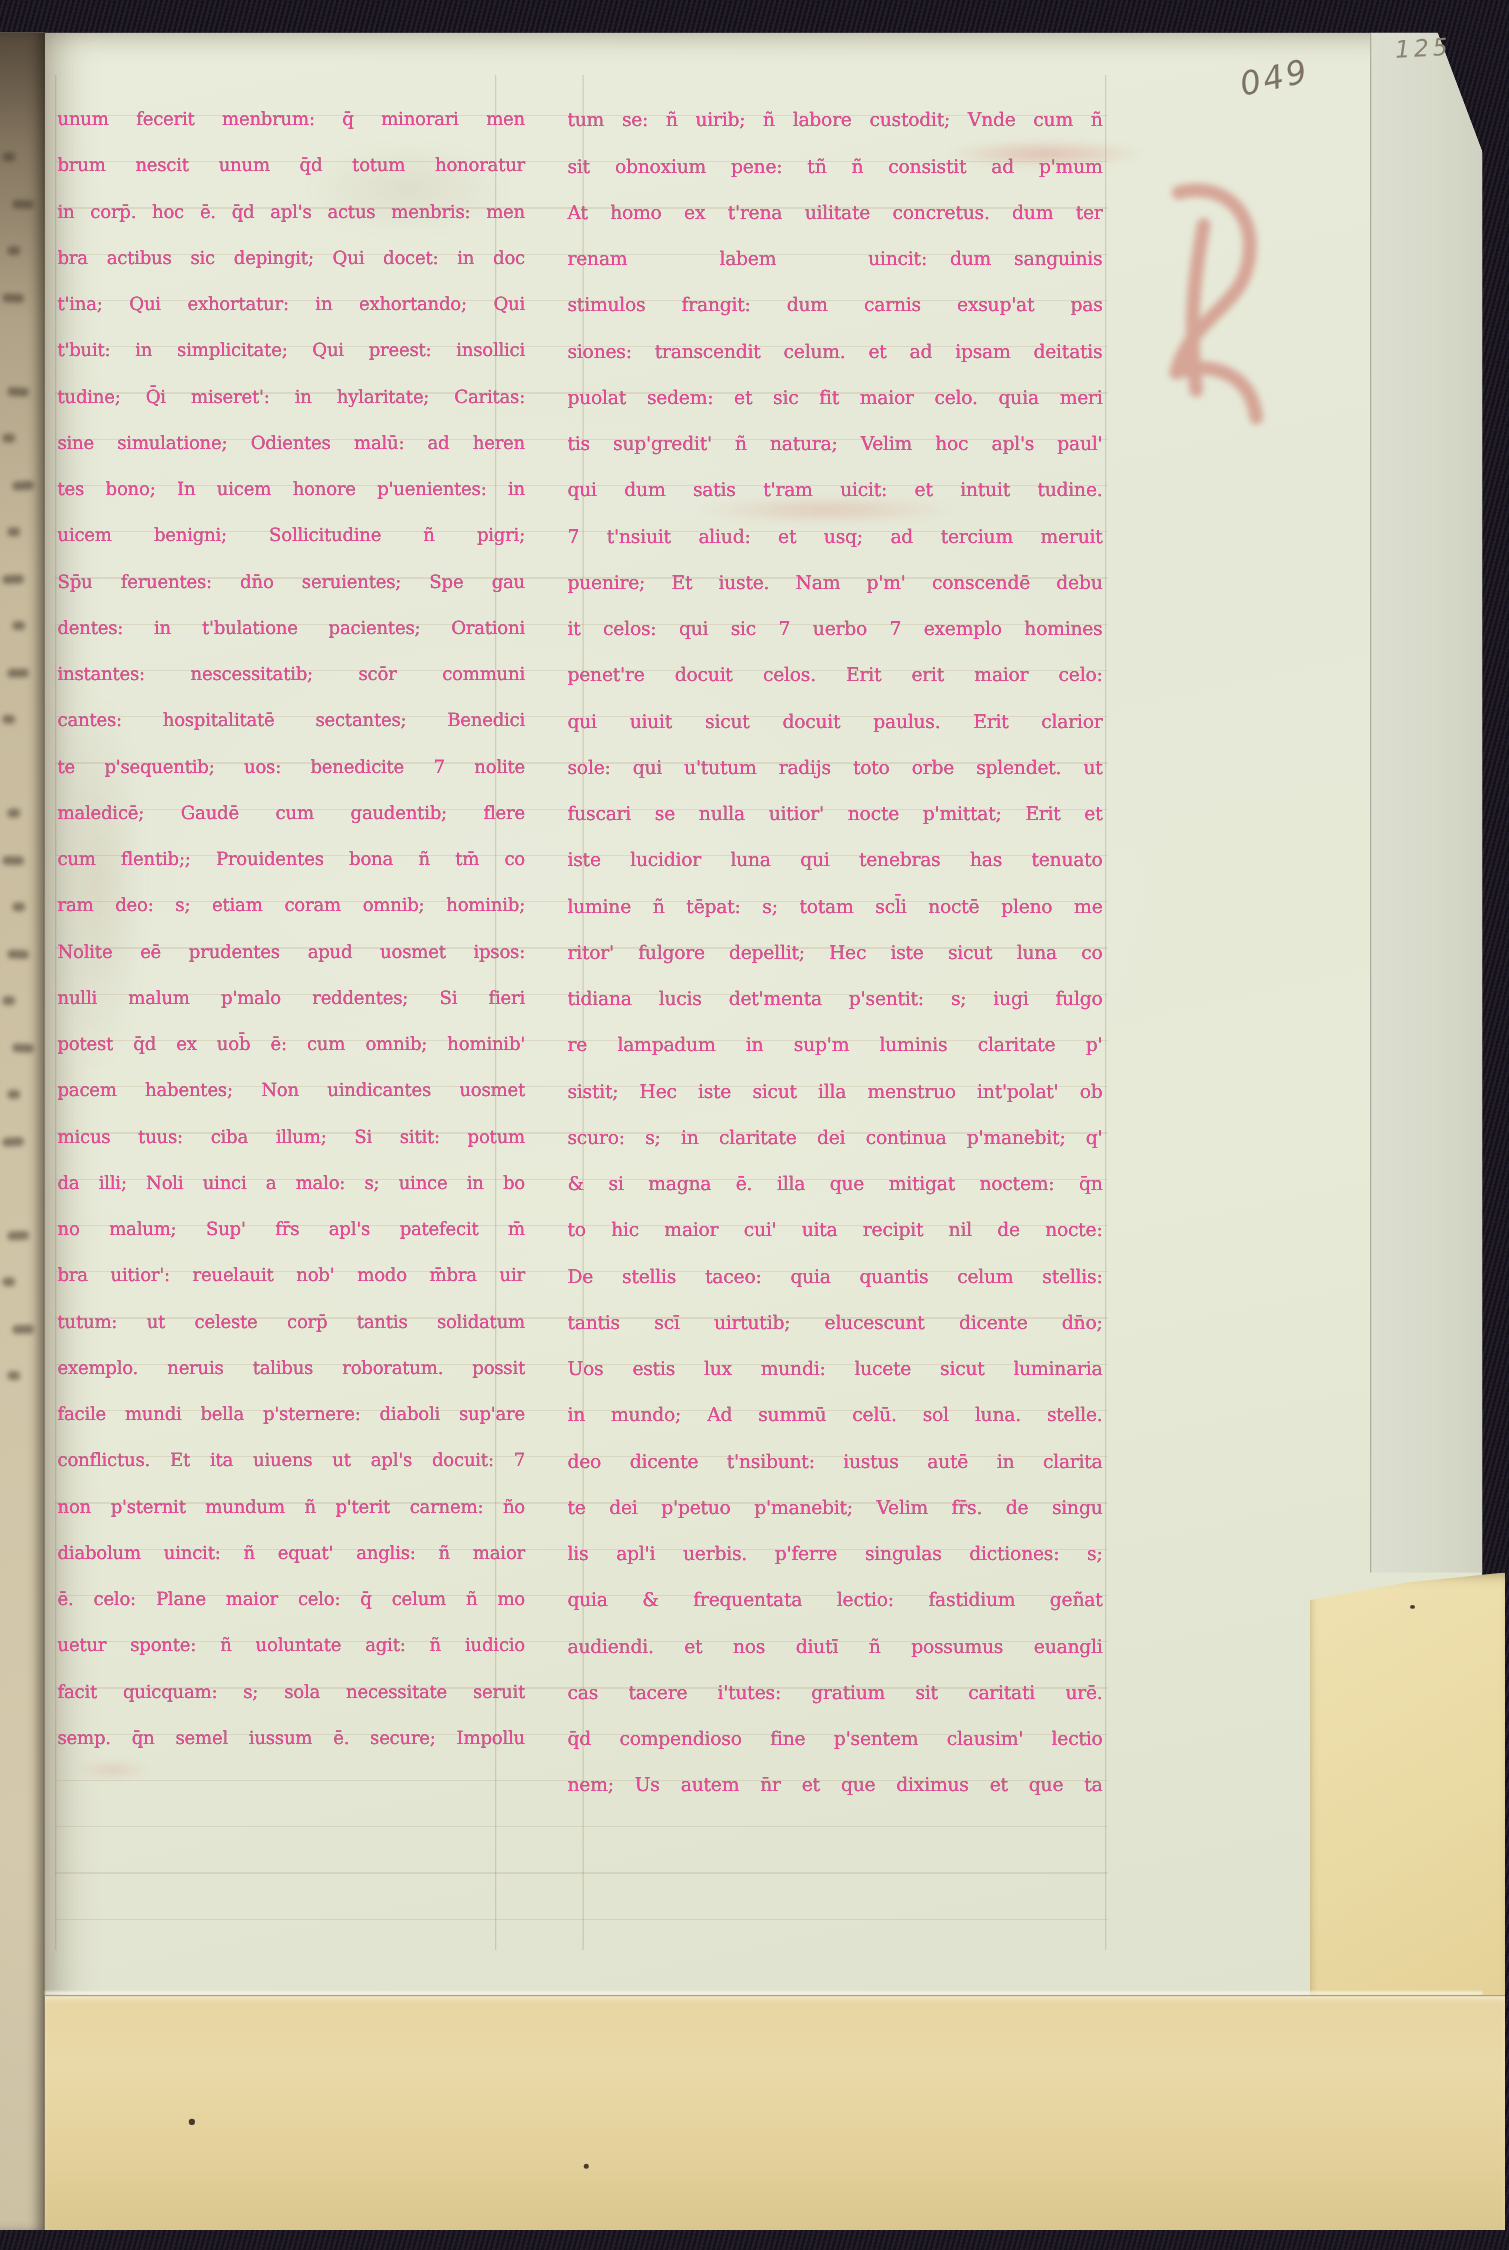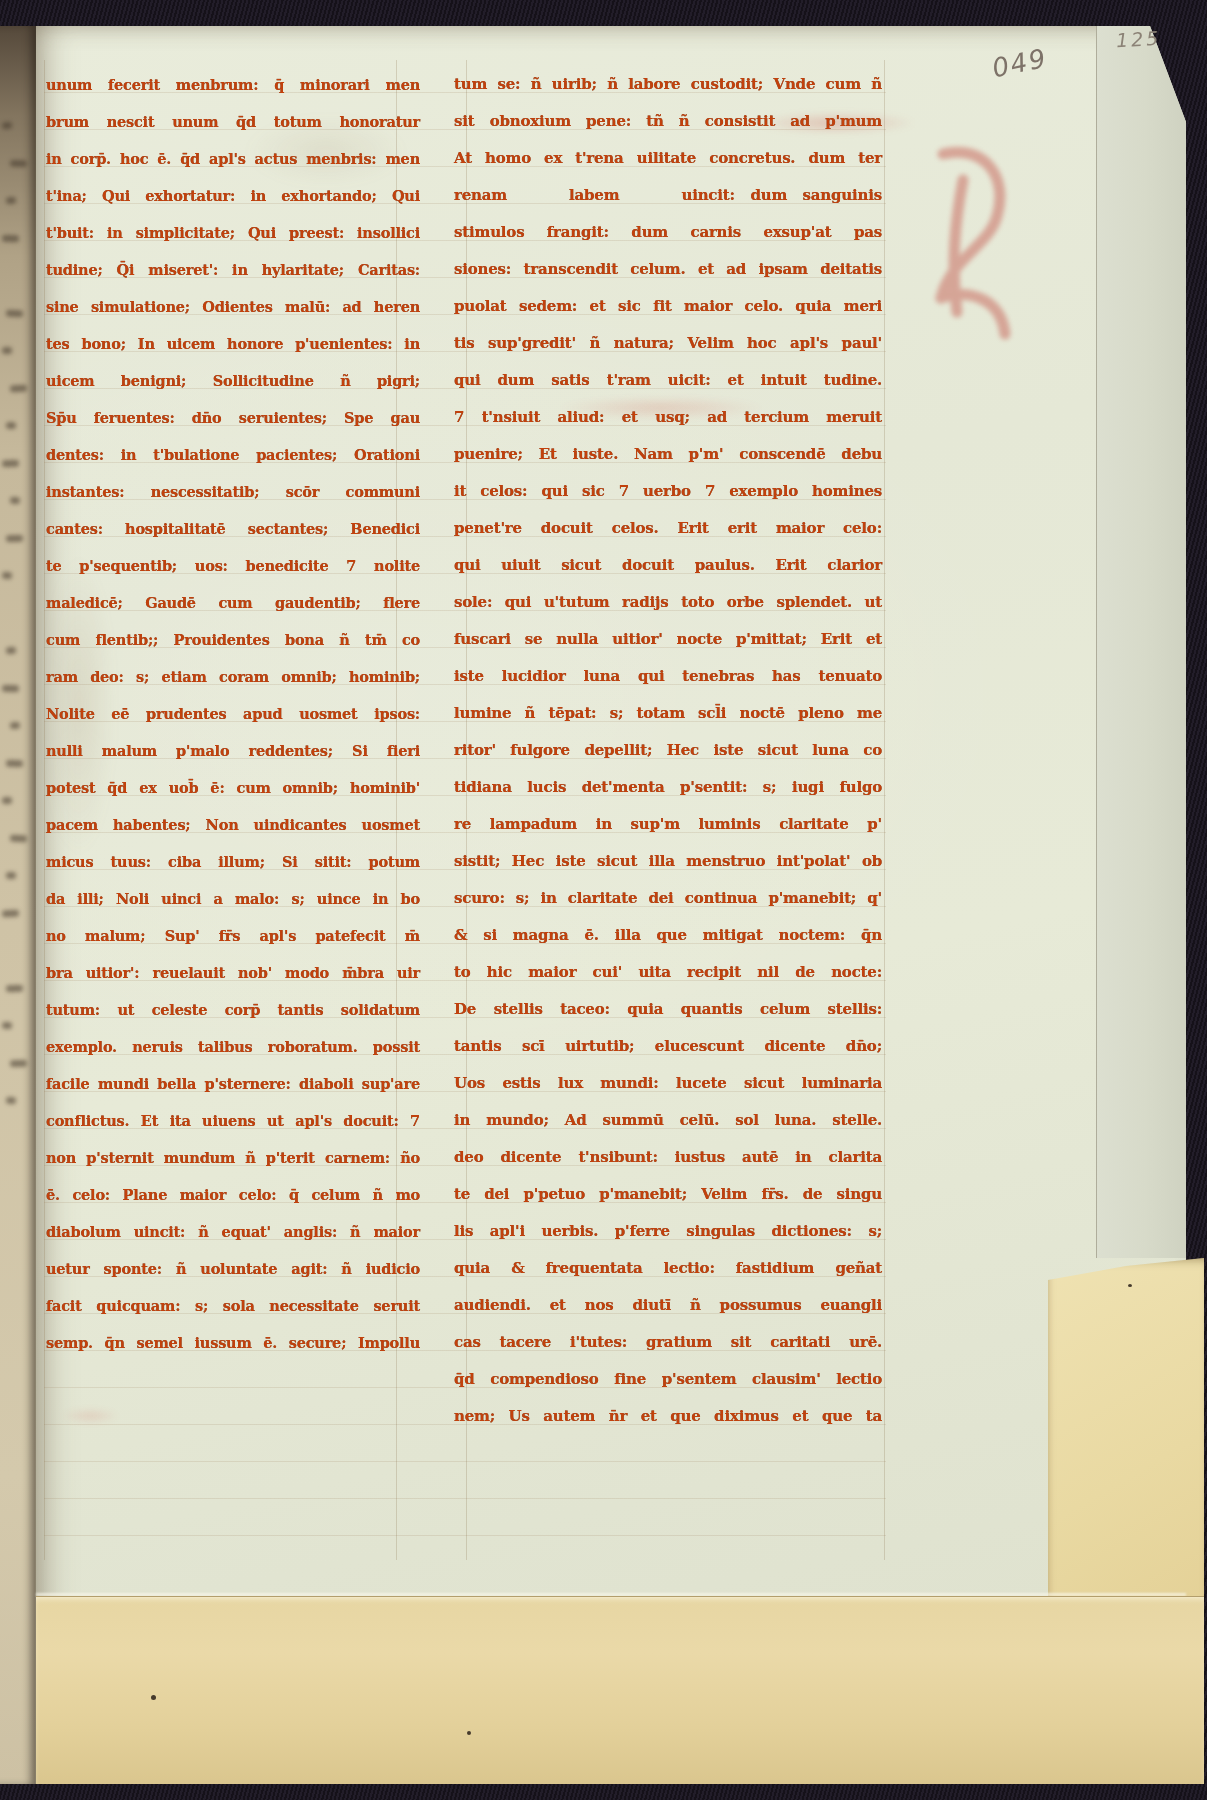--- a/index.html
+++ b/index.html
@@ -49,21 +49,21 @@
   
   .ruling-h {
     position:absolute; left:44px; top:64px; width:842px; height:1496px;
     background:repeating-linear-gradient(180deg, transparent 0 28px, rgba(150,118,82,.16) 28px 29px, transparent 29px 37px);
     pointer-events:none;
   }
   .vrule { position:absolute; top:60px; width:1px; height:1500px; background:rgba(140,115,80,.25); }
   .vr1{left:44px;} .vr2{left:396px;} .vr3{left:466px;} .vr4{left:884px;}
 
   
-  .col { position:absolute; top:66px; color:#c2410c; font-weight:700;
+  .col { position:absolute; top:78px; color:#ec4899; font-weight:400;
     letter-spacing:-0.2px; text-shadow:0 0 .4px rgba(60,50,40,.75); }
   .col-left  { left:46px;  width:374px; font-size:14.5px; }
   .col-right { left:454px; width:428px; font-size:15px; }
   .text-line { height:37px; line-height:37px; white-space:nowrap;
     text-align:justify; text-align-last:justify; overflow:visible; }
 
   
   .ghost-initial { position:absolute; left:905px; top:142px; width:115px; height:215px;
     opacity:.42; filter:blur(2.5px); }
   .rubric-smear { position:absolute; background:radial-gradient(closest-side, rgba(205,95,85,.30), transparent); filter:blur(3px); }
@@ -153,20 +153,21 @@
     </svg>
   </div>
   <div class="rubric-smear smear1"></div>
   <div class="rubric-smear smear2"></div>
   <div class="rubric-smear smear3"></div>
 
   <div class="col col-left">
       <div class="text-line">unum fecerit menbrum: q̄ minorari men</div>
       <div class="text-line">brum nescit unum q̄d totum honoratur</div>
       <div class="text-line">in corp̄. hoc ē. q̄d apl's actus menbris: men</div>
+      <div class="text-line">bra actibus sic depingit; Qui docet: in doc</div>
       <div class="text-line">t'ina; Qui exhortatur: in exhortando; Qui</div>
       <div class="text-line">t'buit: in simplicitate; Qui preest: insollici</div>
       <div class="text-line">tudine; Q̄i miseret': in hylaritate; Caritas:</div>
       <div class="text-line">sine simulatione; Odientes malū: ad heren</div>
       <div class="text-line">tes bono; In uicem honore p'uenientes: in</div>
       <div class="text-line">uicem benigni; Sollicitudine ñ pigri;</div>
       <div class="text-line">Sp̄u feruentes: dn̄o seruientes; Spe gau</div>
       <div class="text-line">dentes: in t'bulatione pacientes; Orationi</div>
       <div class="text-line">instantes: nescessitatib; scōr communi</div>
       <div class="text-line">cantes: hospitalitatē sectantes; Benedici</div>
@@ -180,22 +181,22 @@
       <div class="text-line">pacem habentes; Non uindicantes uosmet</div>
       <div class="text-line">micus tuus: ciba illum; Si sitit: potum</div>
       <div class="text-line">da illi; Noli uinci a malo: s; uince in bo</div>
       <div class="text-line">no malum; Sup' fr̄s apl's patefecit m̄</div>
       <div class="text-line">bra uitior': reuelauit nob' modo m̄bra uir</div>
       <div class="text-line">tutum: ut celeste corp̄ tantis solidatum</div>
       <div class="text-line">exemplo. neruis talibus roboratum. possit</div>
       <div class="text-line">facile mundi bella p'sternere: diaboli sup'are</div>
       <div class="text-line">conflictus. Et ita uiuens ut apl's docuit: 7</div>
       <div class="text-line">non p'sternit mundum ñ p'terit carnem: ño</div>
+      <div class="text-line">diabolum uincit: ñ equat' anglis: ñ maior</div>
       <div class="text-line">ē. celo: Plane maior celo: q̄ celum ñ mo</div>
-      <div class="text-line">diabolum uincit: ñ equat' anglis: ñ maior</div>
       <div class="text-line">uetur sponte: ñ uoluntate agit: ñ iudicio</div>
       <div class="text-line">facit quicquam: s; sola necessitate seruit</div>
       <div class="text-line">semp. q̄n semel iussum ē. secure; Impollu</div>
     </div>
   <div class="col col-right">
       <div class="text-line">tum se: ñ uirib; ñ labore custodit; Vnde cum ñ</div>
       <div class="text-line">sit obnoxium pene: tñ ñ consistit ad p'mum</div>
       <div class="text-line">At homo ex t'rena uilitate concretus. dum ter</div>
       <div class="text-line">renam &nbsp;&nbsp; labem &nbsp;&nbsp; uincit: dum sanguinis</div>
       <div class="text-line">stimulos frangit: dum carnis exsup'at pas</div>

